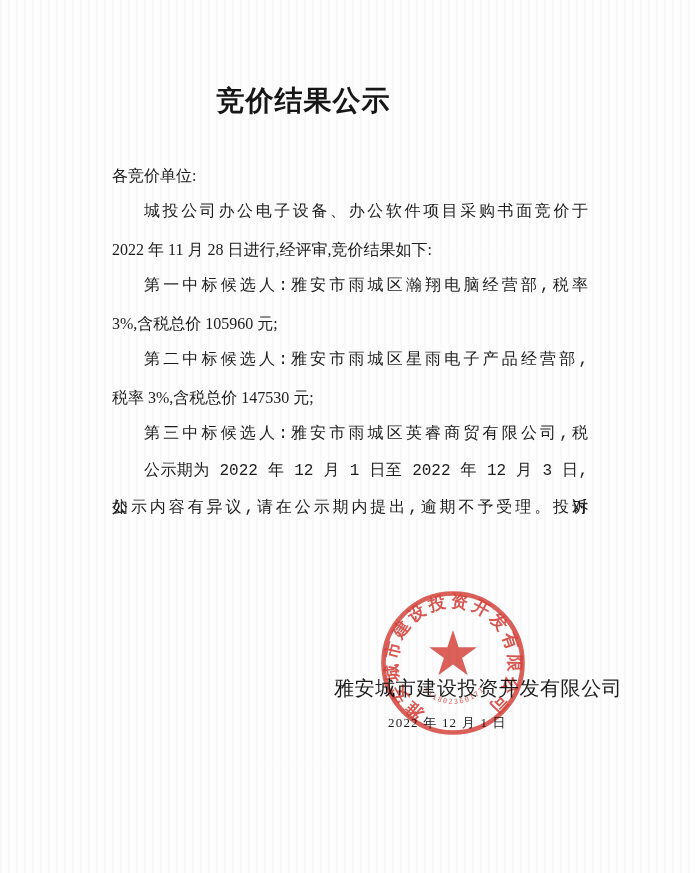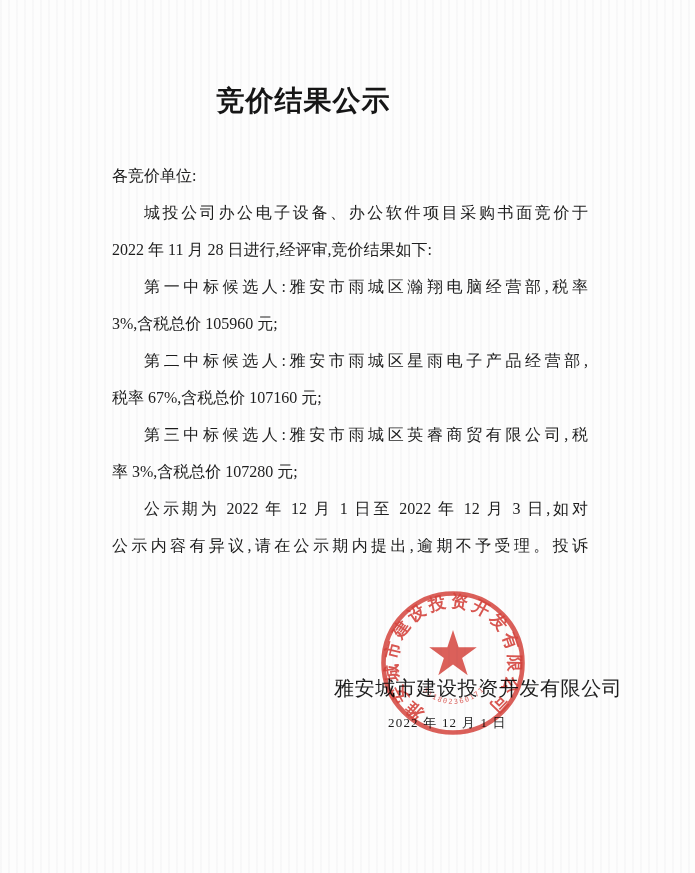--- a/index.html
+++ b/index.html
@@ -26,21 +26,21 @@
   .body-text {
     position:absolute; top:157px; left:112px; width:476px;
     color:#1d1d1d;
   }
   .line {
     height:37px; line-height:37px; font-size:16px;
     text-align:justify; text-align-last:left;
     white-space:normal; overflow:visible;
   }
   .line.indent { text-indent:2em; }
-  .line.flush  { text-align-last:justify; }
+  .line.flush  { text-align-last:justify;font-family:Liberation Mono, monospace; }
   .sig-company {
     position:absolute; top:675px; left:334px;
     font-size:20px; letter-spacing:0.6px; color:#1c1c1c;
   }
   .sig-date {
     position:absolute; top:714px; left:388px;
     font-size:13px; letter-spacing:1.2px; color:#1c1c1c;
   }
   .seal {
     position:absolute; left:373px; top:583px; width:160px; height:160px;
@@ -64,23 +64,22 @@
 
   <h1 class="title">竞价结果公示</h1>
 
   <div class="body-text">
     <div class="line">各竞价单位:</div>
     <div class="line indent flush">城投公司办公电子设备、办公软件项目采购书面竞价于</div>
     <div class="line">2022 年 11 月 28 日进行,经评审,竞价结果如下:</div>
     <div class="line indent flush">第一中标候选人:雅安市雨城区瀚翔电脑经营部,税率</div>
     <div class="line">3%,含税总价 105960 元;</div>
     <div class="line indent flush">第二中标候选人:雅安市雨城区星雨电子产品经营部,</div>
-    <div class="line">税率 67%,含税总价 107160 元;</div>
+    <div class="line">税率 3%,含税总价 147530 元;</div>
     <div class="line indent flush">第三中标候选人:雅安市雨城区英睿商贸有限公司,税</div>
-    <div class="line">率 3%,含税总价 107280 元;</div>
     <div class="line indent flush">公示期为 2022 年 12 月 1 日至 2022 年 12 月 3 日,如对</div>
     <div class="line flush">公示内容有异议,请在公示期内提出,逾期不予受理。投诉</div>
   </div>
 
   <div class="sig-company">雅安城市建设投资开发有限公司</div>
   <div class="sig-date">2022 年 12 月 1 日</div>
 
   <svg class="seal" viewBox="0 0 160 160" xmlns="http://www.w3.org/2000/svg">
     <circle class="seal-ring" cx="80" cy="80" r="69.5"></circle>
     <polygon class="seal-star" points="80,47 85.64,64.23 103.78,64.27 89.13,74.97 94.69,92.23 80,81.6 65.31,92.23 70.87,74.97 56.22,64.27 74.36,64.23"></polygon>

